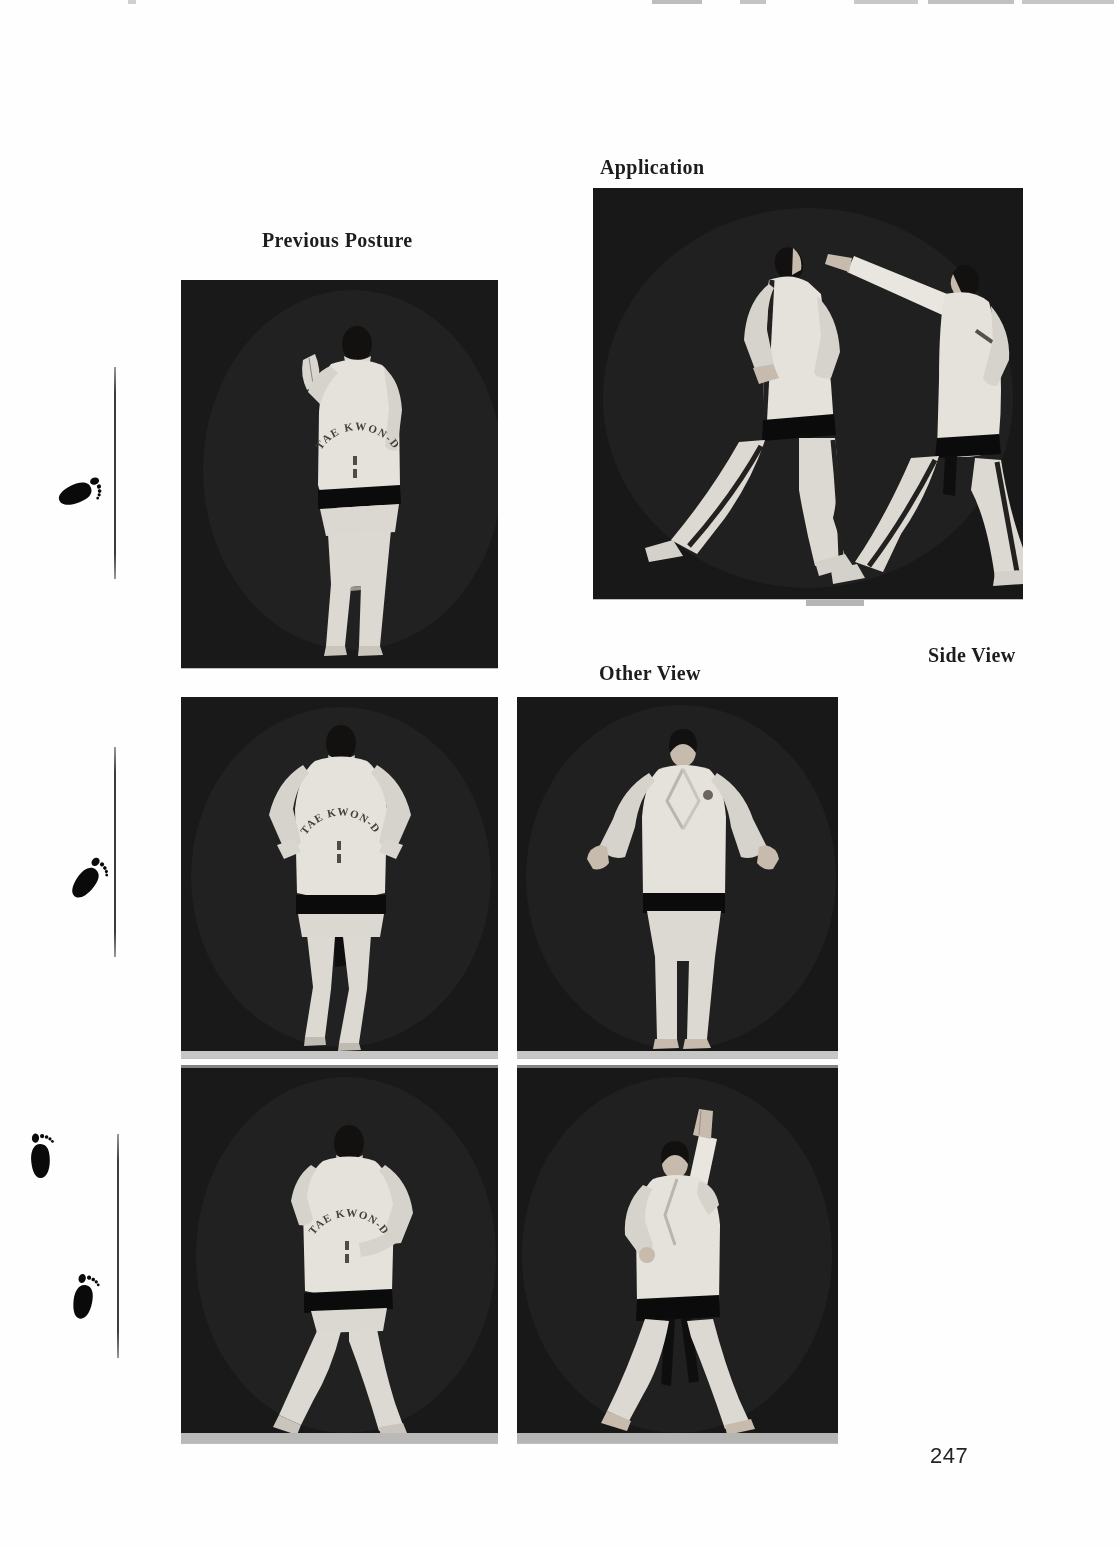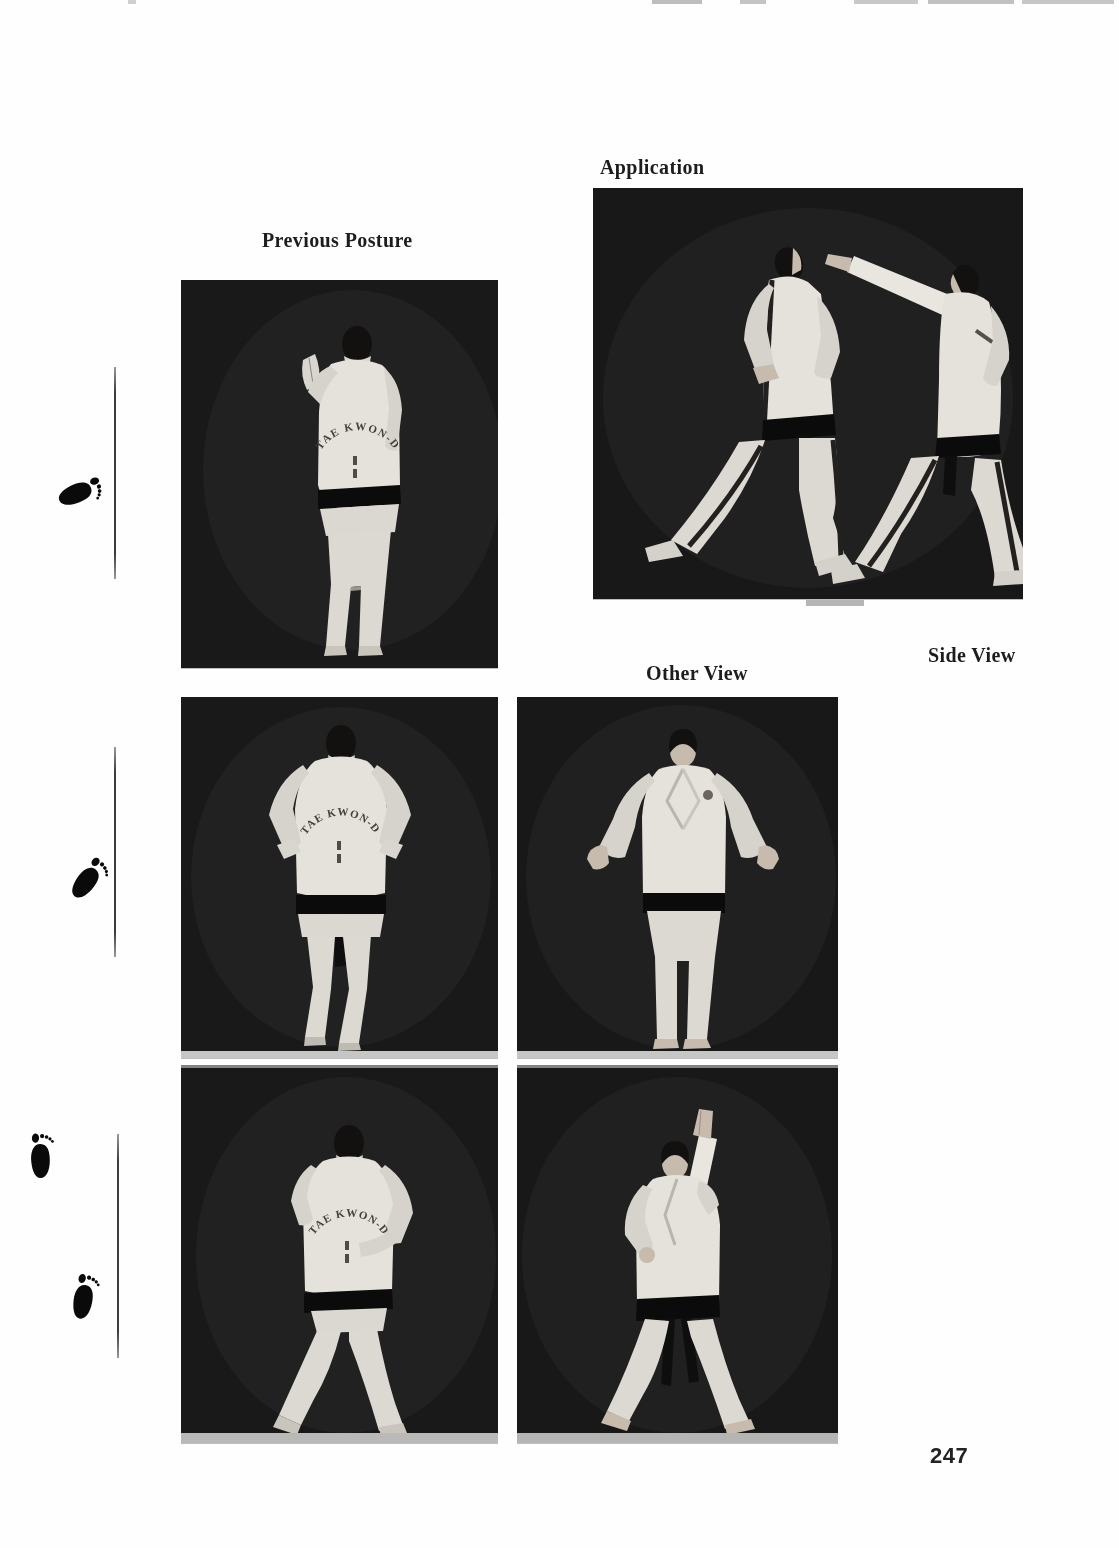--- a/index.html
+++ b/index.html
@@ -13,21 +13,21 @@
     position:absolute;font-weight:700;font-size:20px;color:#1f1d1b;
     letter-spacing:0.4px;white-space:nowrap;
   }
   .photo{
     position:absolute;margin:0;padding:0;background:#191919;
     box-shadow:0 1px 0 rgba(0,0,0,0.25);
   }
   .photo svg{display:block;width:100%;height:100%;}
   .pageno{
     position:absolute;left:930px;top:1443px;
-    font-family:"Liberation Sans", sans-serif;font-weight:700;
+    font-family:"Liberation Sans", sans-serif;font-weight:400;
     font-size:22px;color:#232323;letter-spacing:0.5px;
   }
   .stepline{position:absolute;width:2px;background:linear-gradient(to bottom,#9a9a9a,#3c3c3c 12%,#3c3c3c 88%,#9a9a9a);}
   .footprint{position:absolute;width:56px;height:60px;}
   .scanmark{position:absolute;top:0;height:4px;opacity:0.65;}
   .photoshadow{position:absolute;background:#9c9c9c;opacity:0.75;}
   #defs-holder{position:absolute;width:0;height:0;overflow:hidden;}
 </style>
 </head>
 <body>
@@ -37,21 +37,21 @@
   <div class="scanmark" style="left:128px;width:8px;background:#b5b5b5;"></div>
   <div class="scanmark" style="left:652px;width:50px;background:#9a9a9a;"></div>
   <div class="scanmark" style="left:740px;width:26px;background:#a5a5a5;"></div>
   <div class="scanmark" style="left:854px;width:64px;background:#ababab;"></div>
   <div class="scanmark" style="left:928px;width:86px;background:#9f9f9f;"></div>
   <div class="scanmark" style="left:1022px;width:92px;background:#a8a8a8;"></div>
 
   <div class="caption" style="left:600px;top:156px;">Application</div>
   <div class="caption" style="left:262px;top:229px;">Previous Posture</div>
   <div class="caption" style="left:928px;top:644px;">Side View</div>
-  <div class="caption" style="left:646px;top:662px;">Other View</div>
+  <div class="caption" style="left:599px;top:662px;">Other View</div>
 
   <svg id="defs-holder" aria-hidden="true">
     <defs>
       <g id="footprint-shape">
         <path d="M11,13 C4,13 1,21 2.5,31 C4,41 7.5,47 12.5,47 C18,47 21.5,40 21,29 C20.5,19 17.5,13 11,13 Z"></path>
         <ellipse cx="5.5" cy="7.5" rx="3.6" ry="4.6"></ellipse>
         <circle cx="12" cy="5" r="2.1"></circle>
         <circle cx="16.5" cy="5.8" r="1.8"></circle>
         <circle cx="20" cy="7.4" r="1.6"></circle>
         <circle cx="22.6" cy="9.8" r="1.4"></circle>

